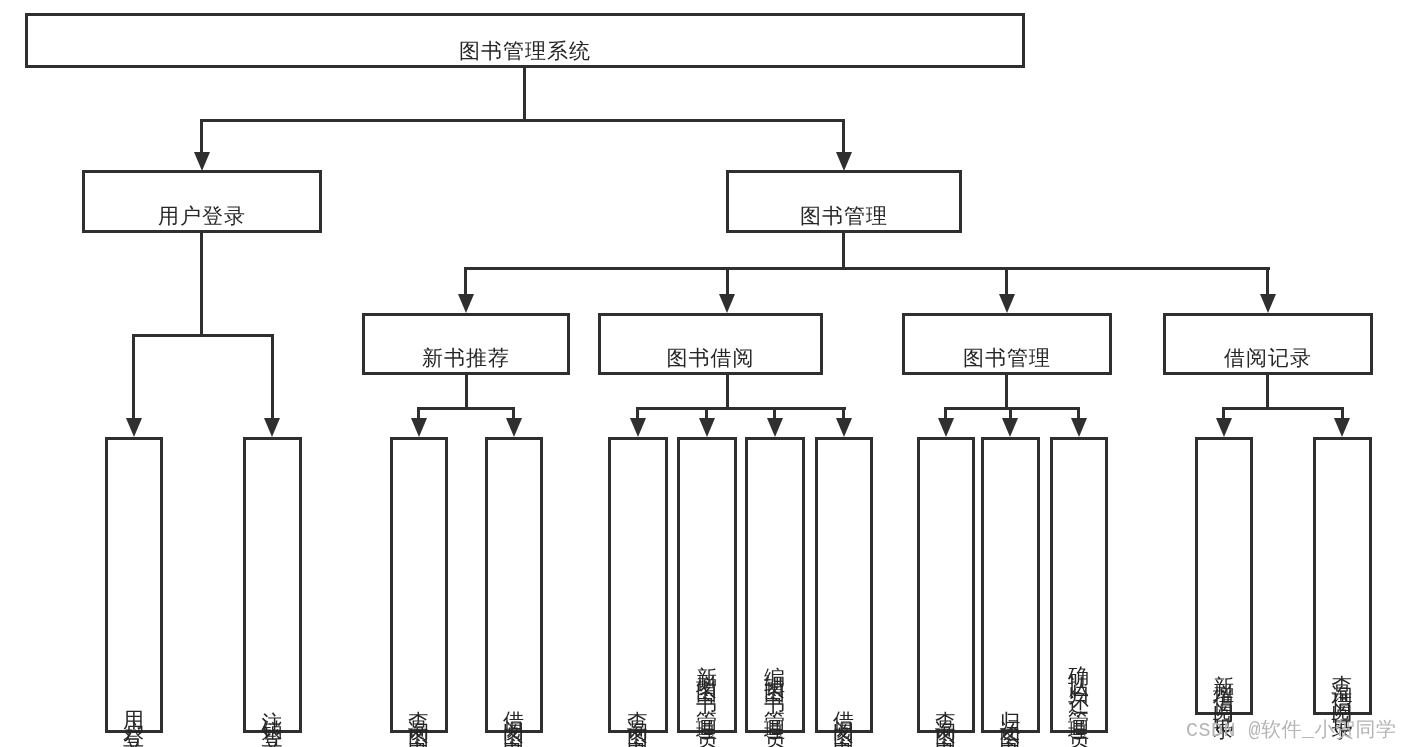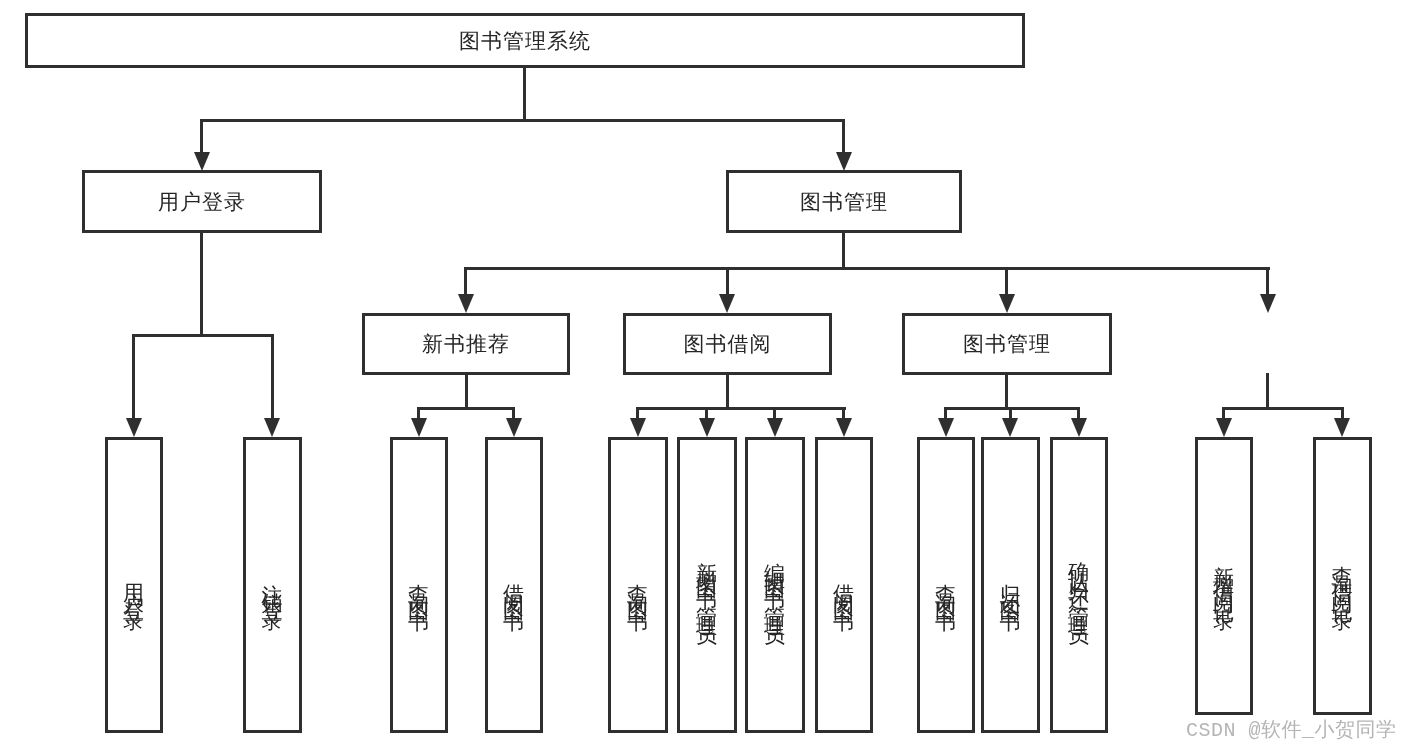--- a/index.html
+++ b/index.html
@@ -1,21 +1,21 @@
 <!DOCTYPE html>
 <html style="--line: #2f2f2f; --text: #262626; --watermark: #b4b4b4; --background: #ffffff;"><head>
 <meta charset="utf-8">
 <style>
   html,body{margin:0;padding:0;background:var(--background,#fff);}
   body{font-family:"Liberation Sans","DejaVu Sans",sans-serif;}
   .canvas{position:relative;width:1405px;height:747px;background:var(--background,#fff);overflow:hidden;}
 
   
   .box{position:absolute;box-sizing:border-box;border:3px solid var(--line,#2f2f2f);
-       background:#fff;display:flex;align-items:center;justify-content:center;}
+       background:#fff;display:flex;align-items:flex-end;justify-content:center;}
   .box span{color:var(--text,#262626);font-size:21px;letter-spacing:1px;white-space:nowrap;}
   .vbox span{writing-mode:vertical-rl;text-orientation:mixed;letter-spacing:9px;white-space:normal;line-height:1;}
 
   
   .vl{position:absolute;width:3px;background:var(--line,#2f2f2f);}
   .hl{position:absolute;height:3px;background:var(--line,#2f2f2f);}
   .ar{position:absolute;width:0;height:0;border-left:8px solid transparent;
       border-right:8px solid transparent;border-top:19px solid var(--line,#2f2f2f);}
 
   .watermark{position:absolute;left:1186px;top:716px;font-size:20px;
@@ -33,25 +33,28 @@
   <div class="box" style="left:82px;top:170px;width:240px;height:63px">
     <span>用户登录</span>
   </div>
   <div class="box" style="left:362px;top:313px;width:208px;height:62px">
     <span>新书推荐</span>
   </div>
 
   <div class="box" style="left:726px;top:170px;width:236px;height:63px">
     <span>图书管理</span>
   </div>
-  <div class="box" style="left:623px;top:313px;width:209px;height:62px">
+  <div class="box" style="left:598px;top:313px;width:225px;height:62px">
     <span>图书借阅</span>
   </div>
   <div class="box" style="left:902px;top:313px;width:210px;height:62px">
     <span>图书管理</span>
+  </div>
+  <div class="box" style="left:1163px;top:313px;width:210px;height:62px">
+    <span>借阅记录</span>
   </div>
 
   <div class="box vbox" style="left:105px;top:437px;width:58px;height:296px">
     <span>用户登录</span>
   </div>
   <div class="box vbox" style="left:243px;top:437px;width:59px;height:296px">
     <span>注销登录</span>
   </div>
 
   <div class="box vbox" style="left:390px;top:437px;width:58px;height:296px">

